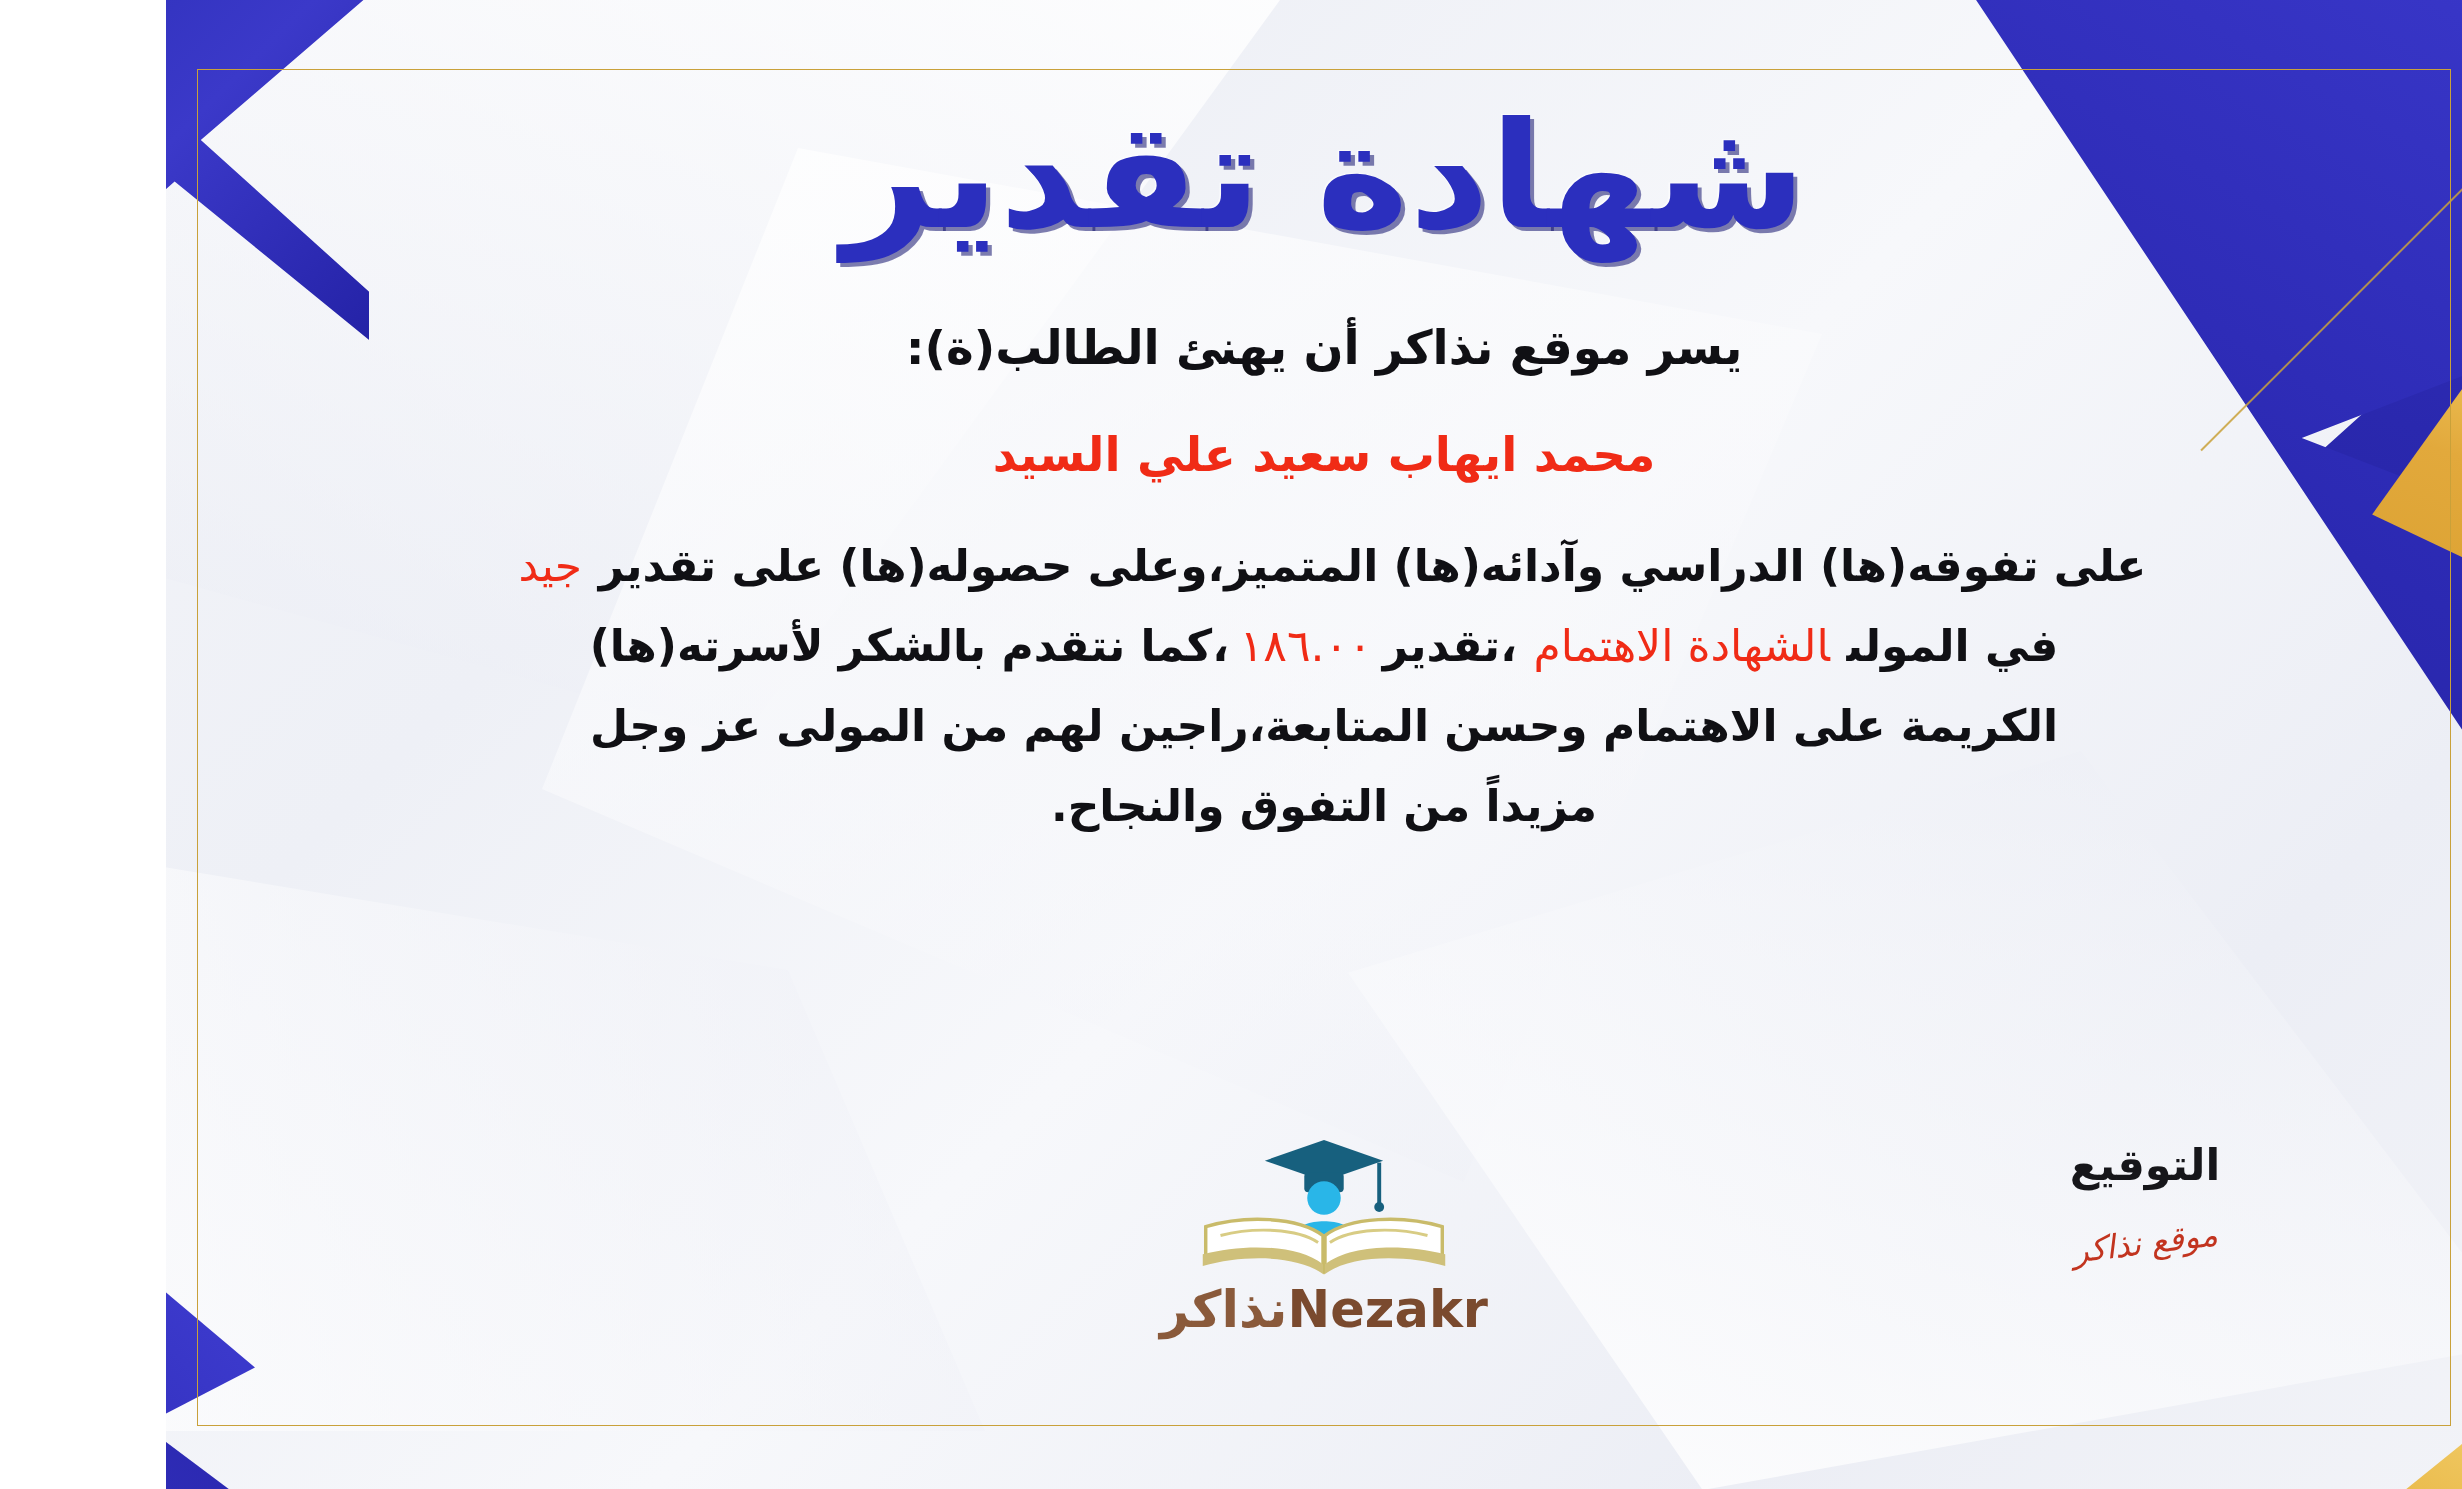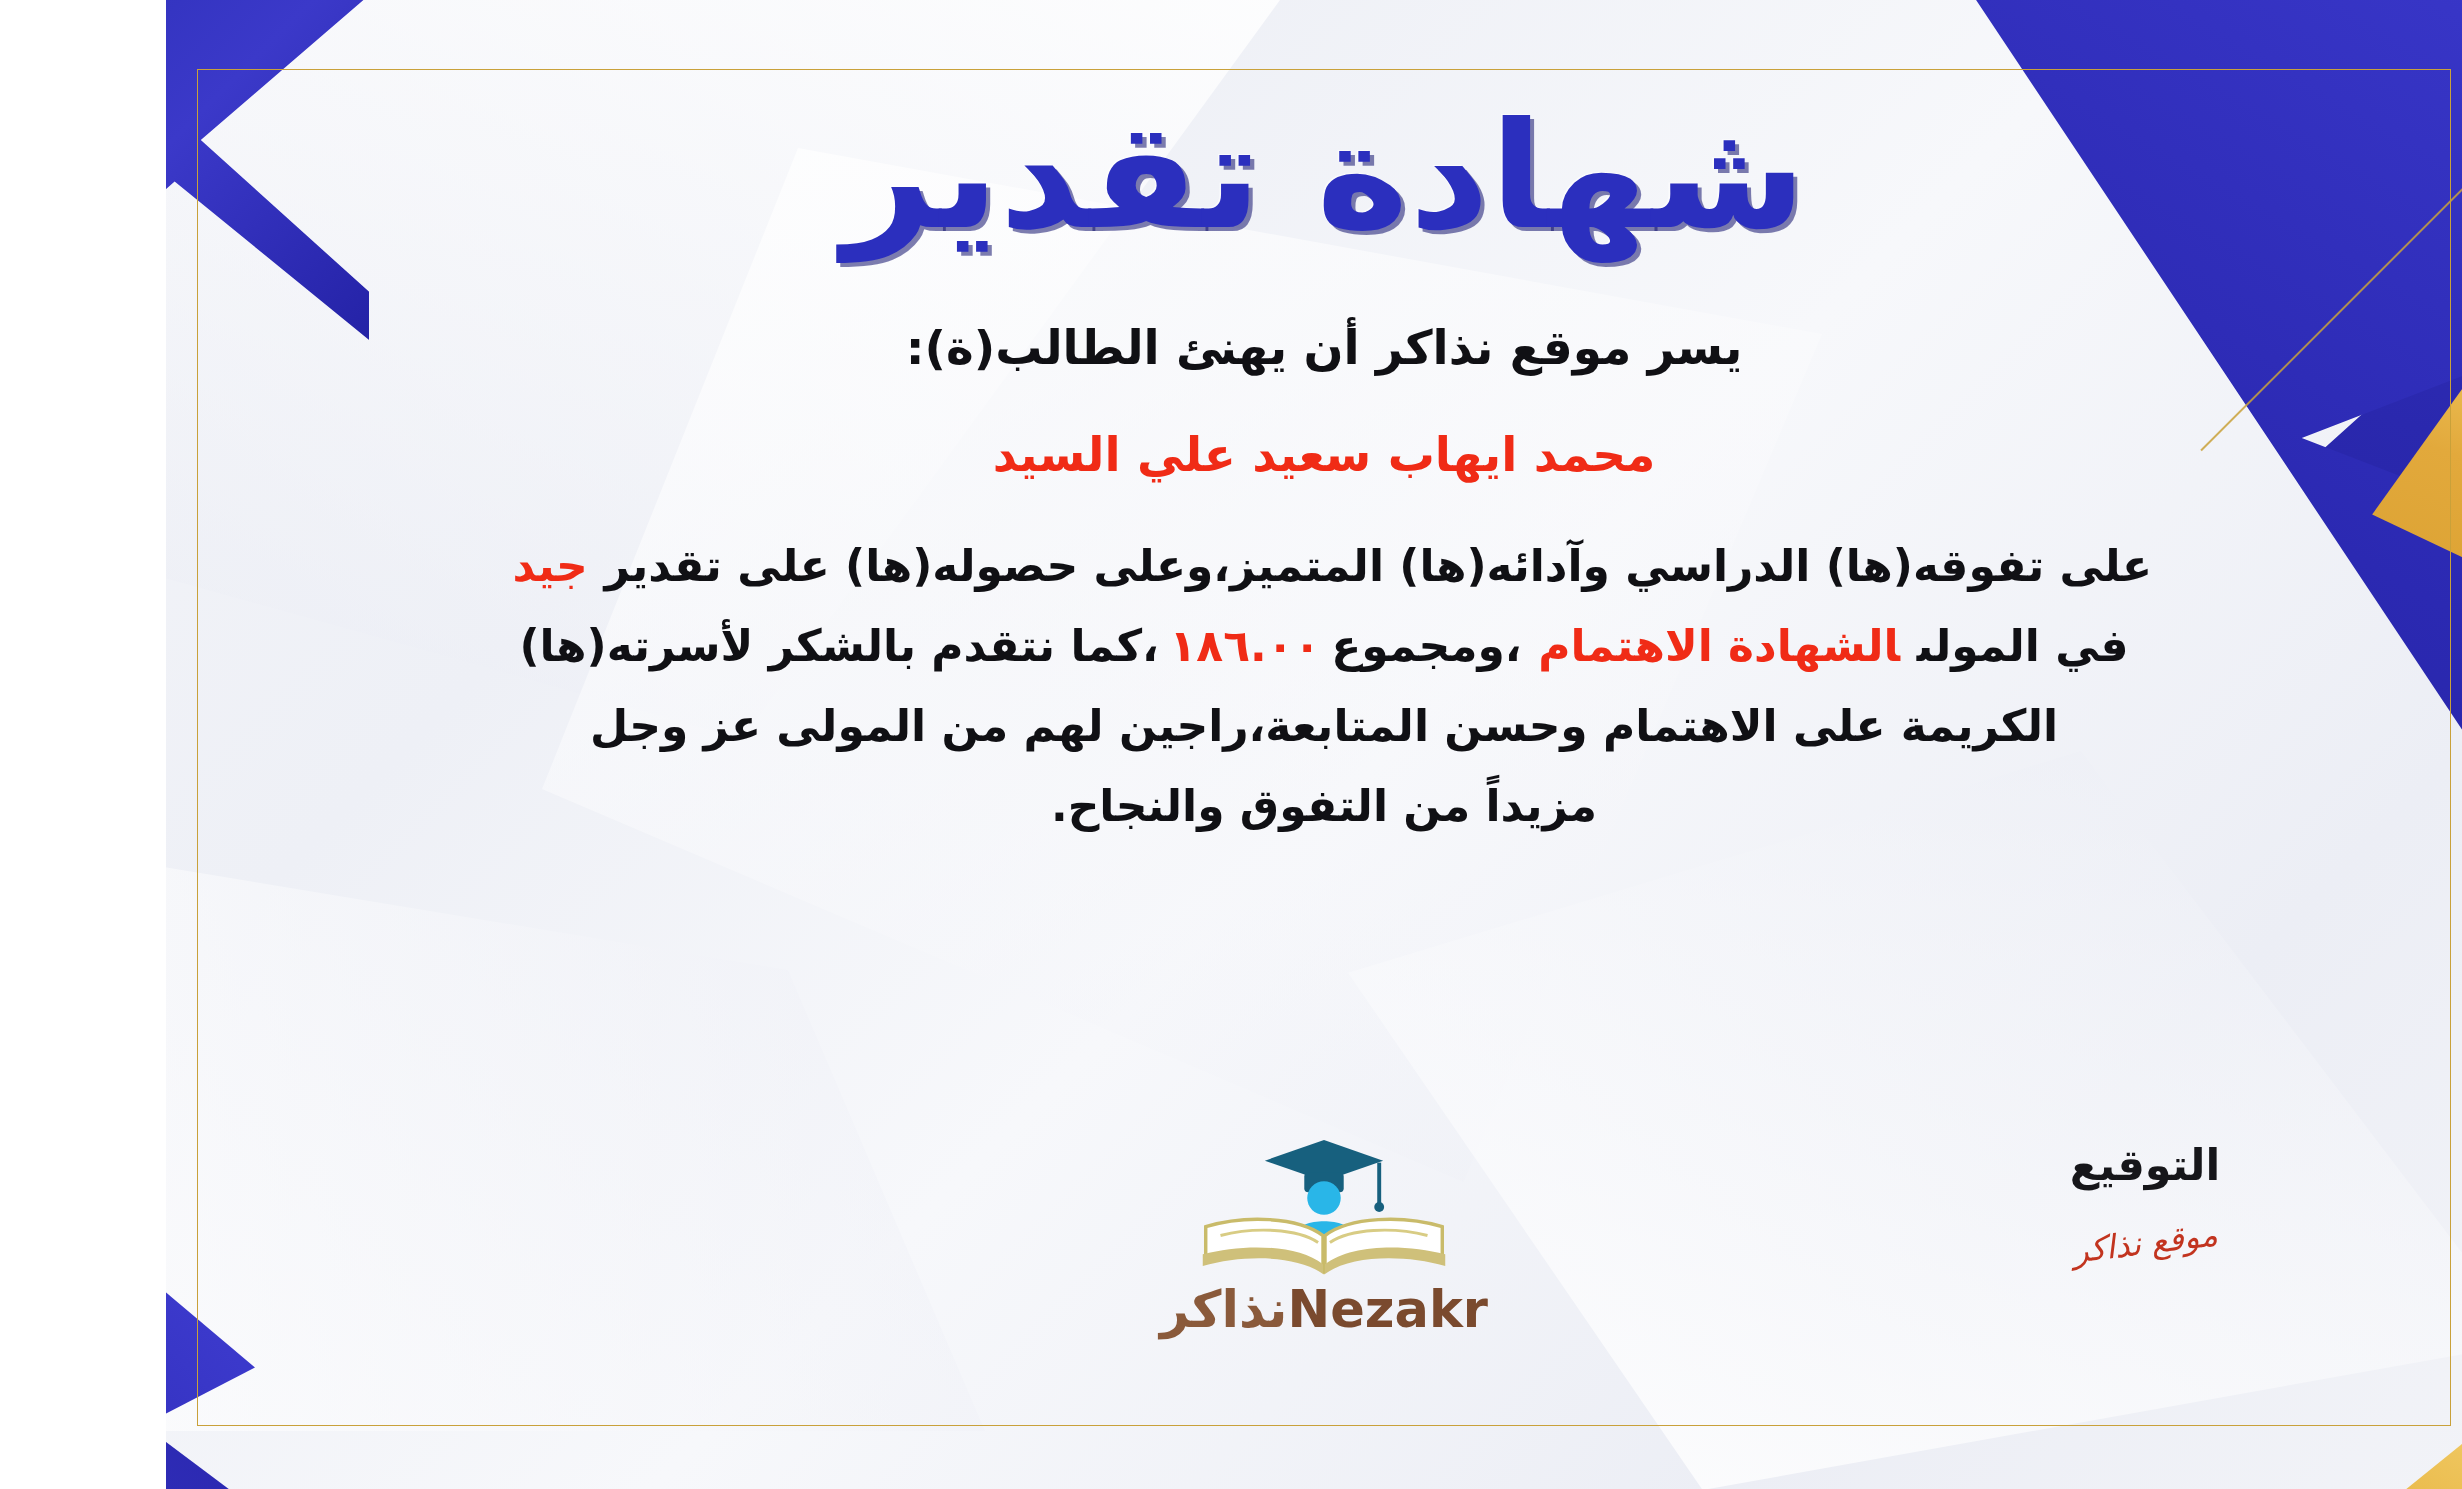--- a/index.html
+++ b/index.html
@@ -199,21 +199,21 @@
 
   .paragraph {
     margin-top: 30.5px;
     width: 100%;
     font-size: 44px;
     line-height: 1.82;
     text-align: center;
   }
   .paragraph .red {
     color: #f02b16;
-    font-weight: bold;
+    font-weight: normal;
     padding: 0 16.7px;
   }
   .paragraph .red.narrow { padding: 0 10.8px; }
   .p-line { display: block; }
 
   
   .footer {
     position: absolute;
     left: 0; right: 0;
     bottom: 4.9px;
@@ -301,21 +301,21 @@
 
       <div class="line-intro">يسر موقع نذاكر أن يهنئ الطالب(ة):</div>
 
       <div class="student-name">محمد ايهاب سعيد علي السيد</div>
 
       <div class="paragraph">
         <span class="p-line">
           <span>على تفوقه(ها) الدراسي وآدائه(ها) المتميز،وعلى حصوله(ها) على تقدير</span><span class="red">جيد</span>
         </span>
         <span class="p-line">
-          <span>في المولى</span><span class="red">الشهادة الاهتمام</span><span>،ومجموع</span><span class="red narrow">١٨٦.٠٠</span><span>،كما نتقدم بالشكر لأسرته(ها)</span>
+          <span>في المولى</span><span class="red">الشهادة الاهتمام</span><span>،تقدير</span><span class="red narrow">١٨٦.٠٠</span><span>،كما نتقدم بالشكر لأسرته(ها)</span>
         </span>
         <span class="p-line">الكريمة على الاهتمام وحسن المتابعة،راجين لهم من المولى عز وجل</span>
         <span class="p-line">مزيداً من التفوق والنجاح.</span>
       </div>
     </div>
 
     <div class="footer">
 
       <div class="signature">
         <div class="signature-label">التوقيع</div>

